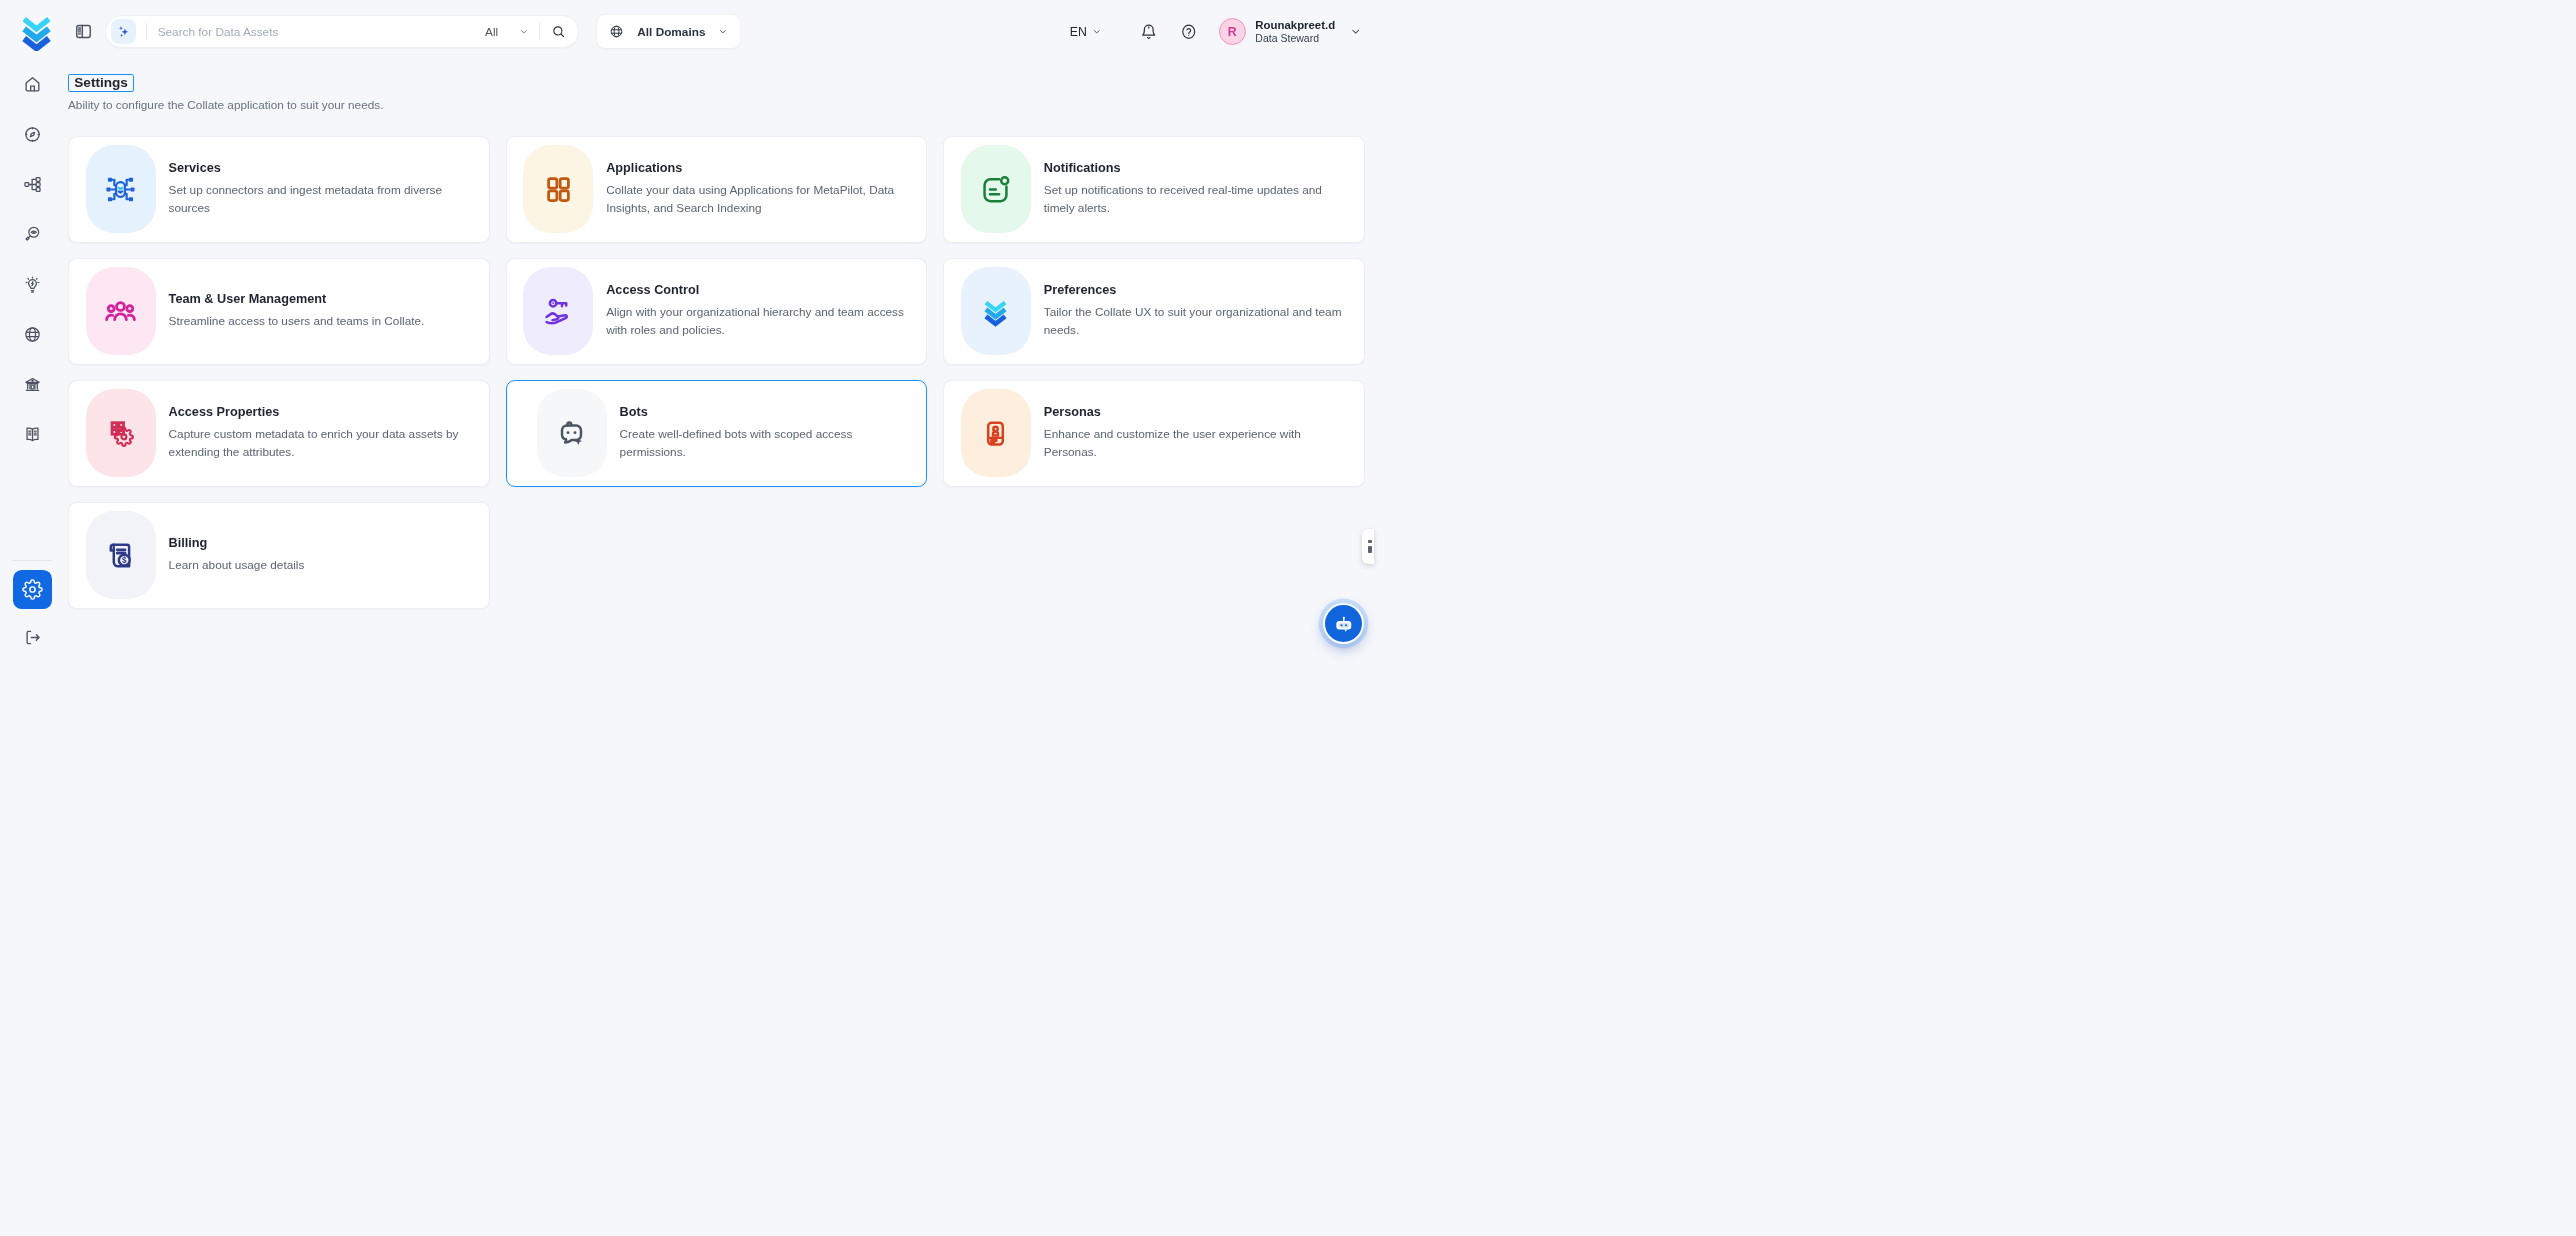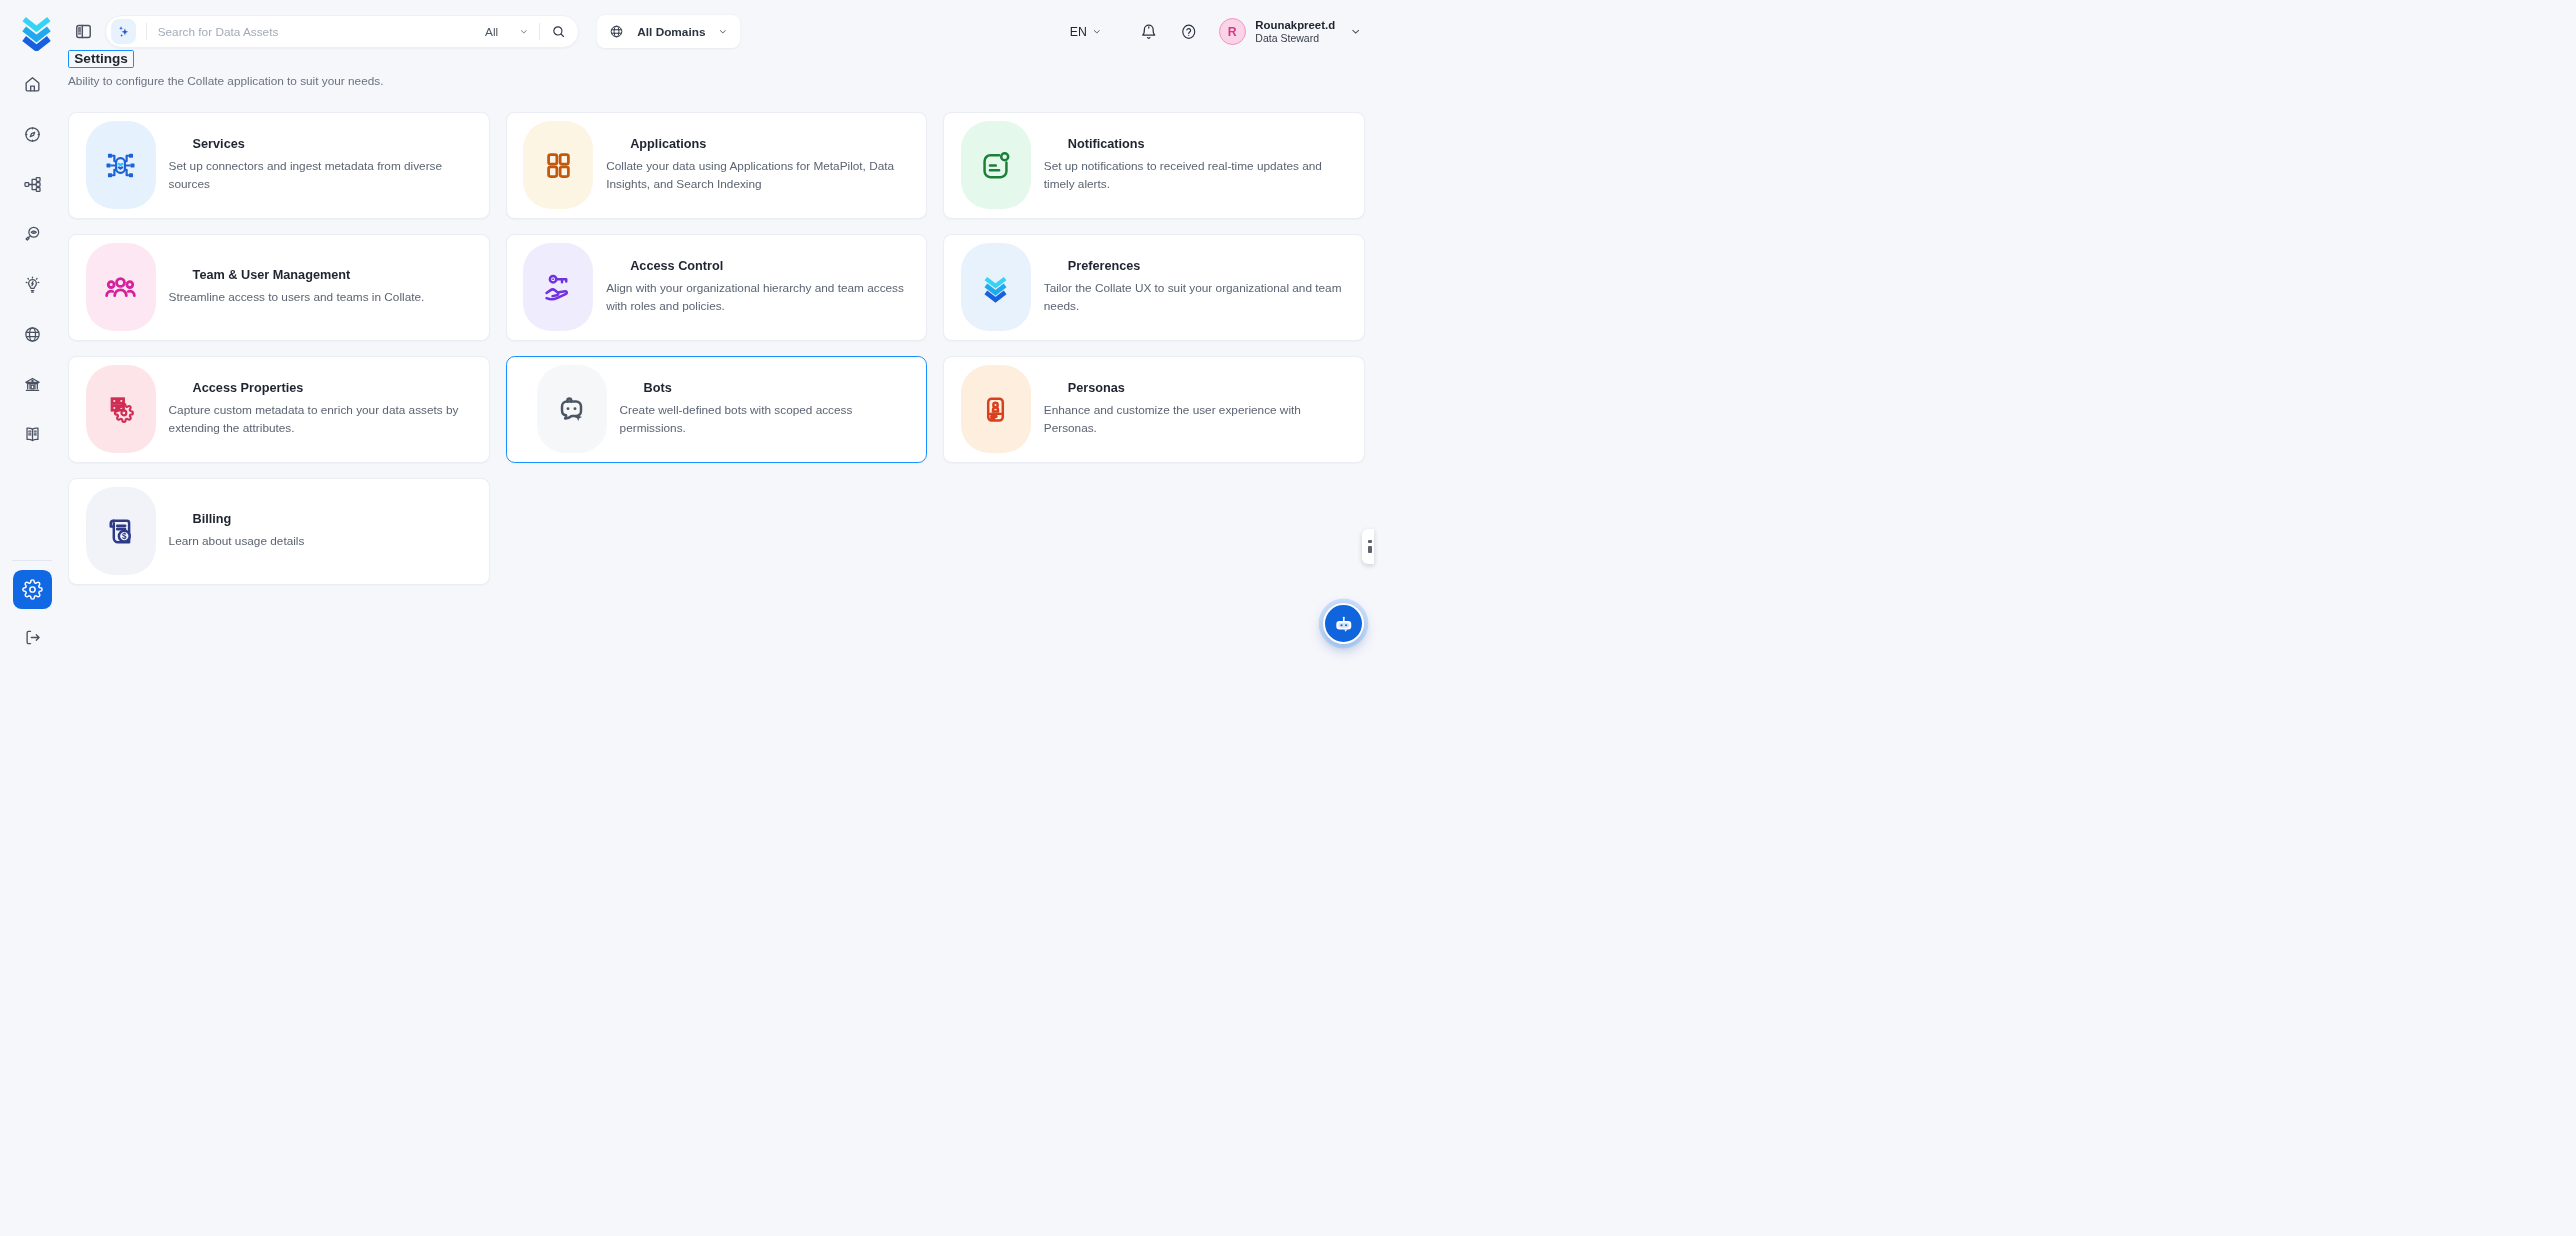--- a/index.html
+++ b/index.html
@@ -36,34 +36,34 @@
 
   
   .sidebar { position:absolute; left:0; top:63px; width:66px; height:596px; }
   .side-ic { position:absolute; left:23px; width:19px; height:19px; color:#4a5261; cursor:pointer; }
   .side-divider { position:absolute; left:12.3px; top:497px; width:40px; height:0.9px; background:#e3e6ee; }
   .settings-btn { position:absolute; left:13px; top:507px; width:39px; height:39px; border-radius:8.8px;
     background:#1168e3; color:#fff; display:flex; align-items:center; justify-content:center; cursor:pointer; }
   .logout-ic { position:absolute; left:23px; top:565px; width:19px; height:19px; color:#4a5261; cursor:pointer; }
 
   
-  .main { position:absolute; left:68px; top:50px; width:1297px; }
+  .main { position:absolute; left:68px; top:74px; width:1297px; }
   .page-title { display:inline-block; border:1.8px solid #1890ff; border-radius:1.8px;
     padding:0 5.3px 0.9px 5.3px; font-size:13.6px; font-weight:700; color:#20262e; }
   .page-sub { margin-top:6.1px; font-size:11.8px; color:#6b7280; }
 
   .cards { margin-top:23.6px; display:grid; grid-template-columns:repeat(3,1fr); gap:15px 15.8px; }
   .card { position:relative; height:107px; background:#fff; border:0.9px solid #ebedf4; border-radius:8.8px;
     display:flex; align-items:center; padding:0 21px 0 16.6px; gap:13px; cursor:pointer;
     box-shadow:0 0.9px 1.8px rgba(16,24,40,.03); }
   .card.highlight { border:1.8px solid #1890ff;padding-left:30px; }
   .tile { width:70px; height:88px; border-radius:28px; flex:0 0 auto;
     display:flex; align-items:center; justify-content:center; }
   .card-text { flex:1; }
-  .card-title { font-size:12.7px; font-weight:700; color:#1f2430;margin-left:24px; }
+  .card-title { font-size:12.7px; font-weight:700; color:#1f2430; }
   .card-desc { margin-top:7px; font-size:11.8px; line-height:1.45; color:#5b6472; }
   .card-billing { grid-column:1; }
 
   
   .t-services{background:#e5f1fc;color:#1e62d9}
   .t-applications{background:#fdf5e4;color:#c2570f}
   .t-notifications{background:#e4f8ec;color:#1a7f37}
   .t-team{background:#fce7f3;color:#d6219c}
   .t-access{background:#efecfd;color:#7031e0}
   .t-preferences{background:#e7f2fc;color:#1e62d9}

